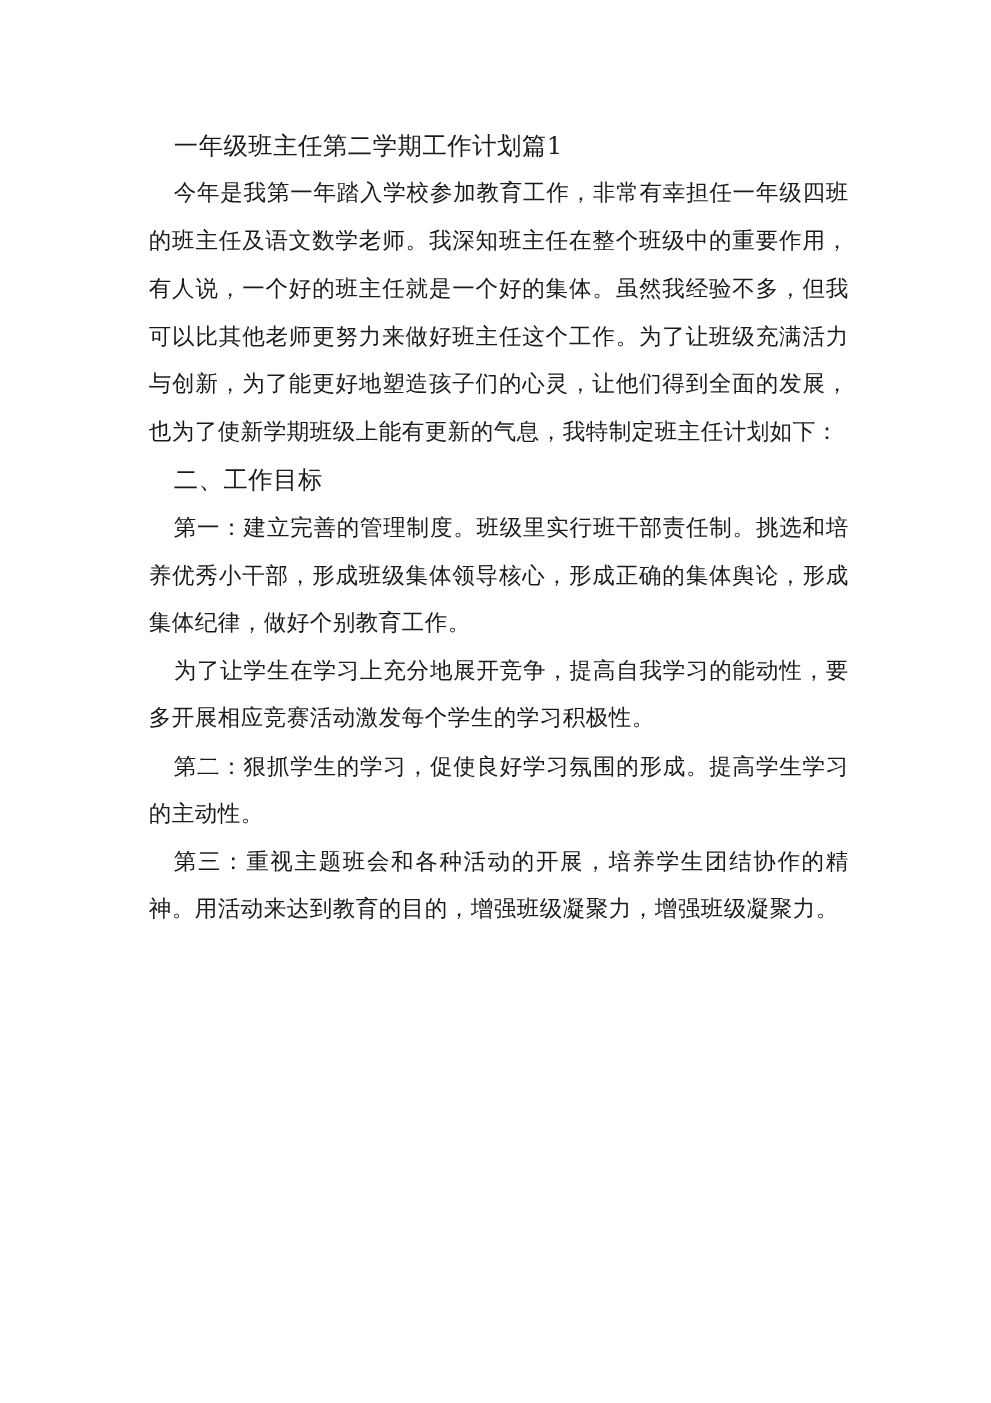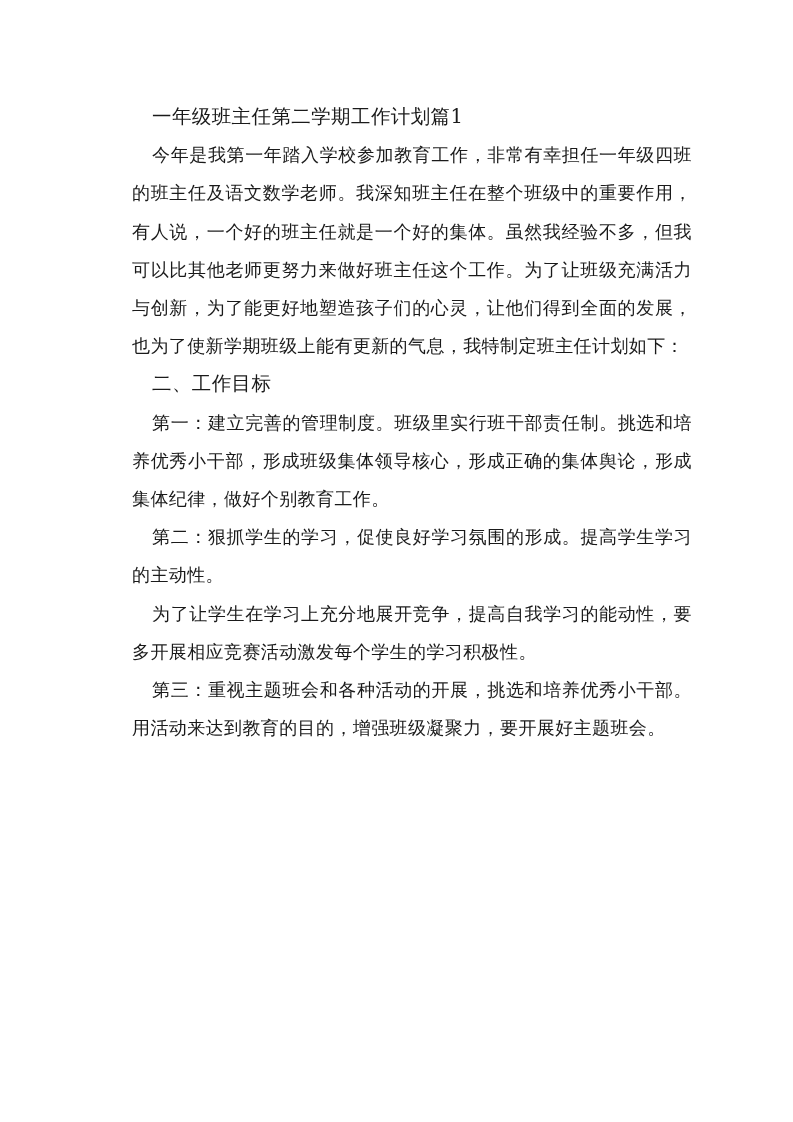--- a/index.html
+++ b/index.html
@@ -1,37 +1,37 @@
 <!DOCTYPE html>
 <html><head>
   <meta charset="utf-8">
   <style>
     html, body { margin: 0; padding: 0; background: #ffffff; }
     body {
       width: 793px; height: 1122px; position: relative; overflow: hidden;
       font-family: "DejaVu Serif", "Liberation Serif", serif;
       color: #1a1a1a;
     }
-    .page { position: absolute; left: 132px; top: 98px; width: 560px; }
+    .page { position: absolute; left: 119px; top: 98px; width: 560px; }
     .para {
       font-size: 18px;
       line-height: 38.2px;
       text-indent: 20px;
       margin: 0;
       text-align: justify;
       text-justify: inter-ideograph;
       letter-spacing: 0.4px;
       word-break: break-all;
     }
     .heading { font-size: 19.5px; line-height: 38.2px; text-indent: 20px; margin: 0; letter-spacing: 0.4px; }
   </style>
 </head>
 <body>
 
 <div class="page">
   <p class="heading">一年级班主任第二学期工作计划篇1</p>
   <p class="para">今年是我第一年踏入学校参加教育工作，非常有幸担任一年级四班的班主任及语文数学老师。我深知班主任在整个班级中的重要作用，有人说，一个好的班主任就是一个好的集体。虽然我经验不多，但我可以比其他老师更努力来做好班主任这个工作。为了让班级充满活力与创新，为了能更好地塑造孩子们的心灵，让他们得到全面的发展，也为了使新学期班级上能有更新的气息，我特制定班主任计划如下：</p>
   <p class="heading">二、工作目标</p>
   <p class="para">第一：建立完善的管理制度。班级里实行班干部责任制。挑选和培养优秀小干部，形成班级集体领导核心，形成正确的集体舆论，形成集体纪律，做好个别教育工作。</p>
+  <p class="para">为了让学生在学习上充分地展开竞争，提高自我学习的能动性，要多开展相应竞赛活动激发每个学生的学习积极性。</p>
   <p class="para">第二：狠抓学生的学习，促使良好学习氛围的形成。提高学生学习的主动性。</p>
-  <p class="para">为了让学生在学习上充分地展开竞争，提高自我学习的能动性，要多开展相应竞赛活动激发每个学生的学习积极性。</p>
-  <p class="para">第三：重视主题班会和各种活动的开展，挑选和培养优秀小干部。用活动来达到教育的目的，增强班级凝聚力，要开展好主题班会。</p>
+  <p class="para">第三：重视主题班会和各种活动的开展，培养学生团结协作的精神。用活动来达到教育的目的，增强班级凝聚力，增强班级凝聚力。</p>
 </div>
 
 </body></html>

